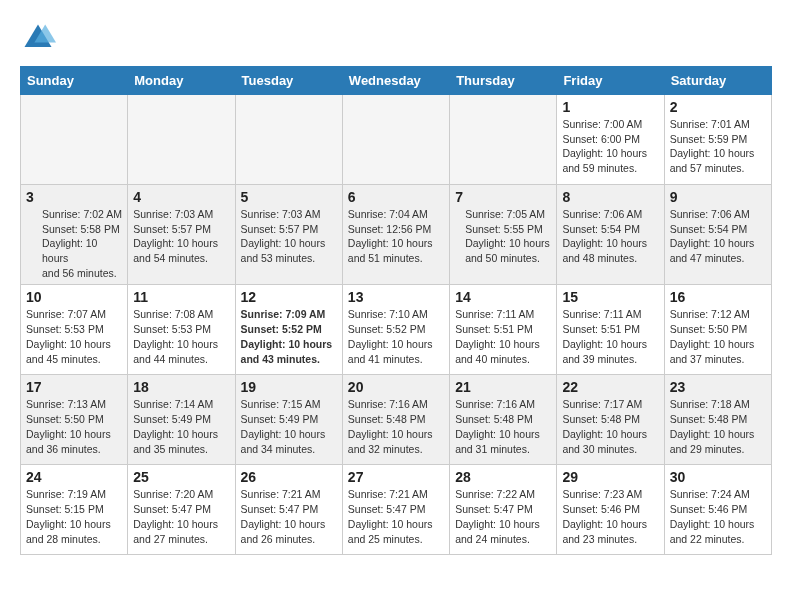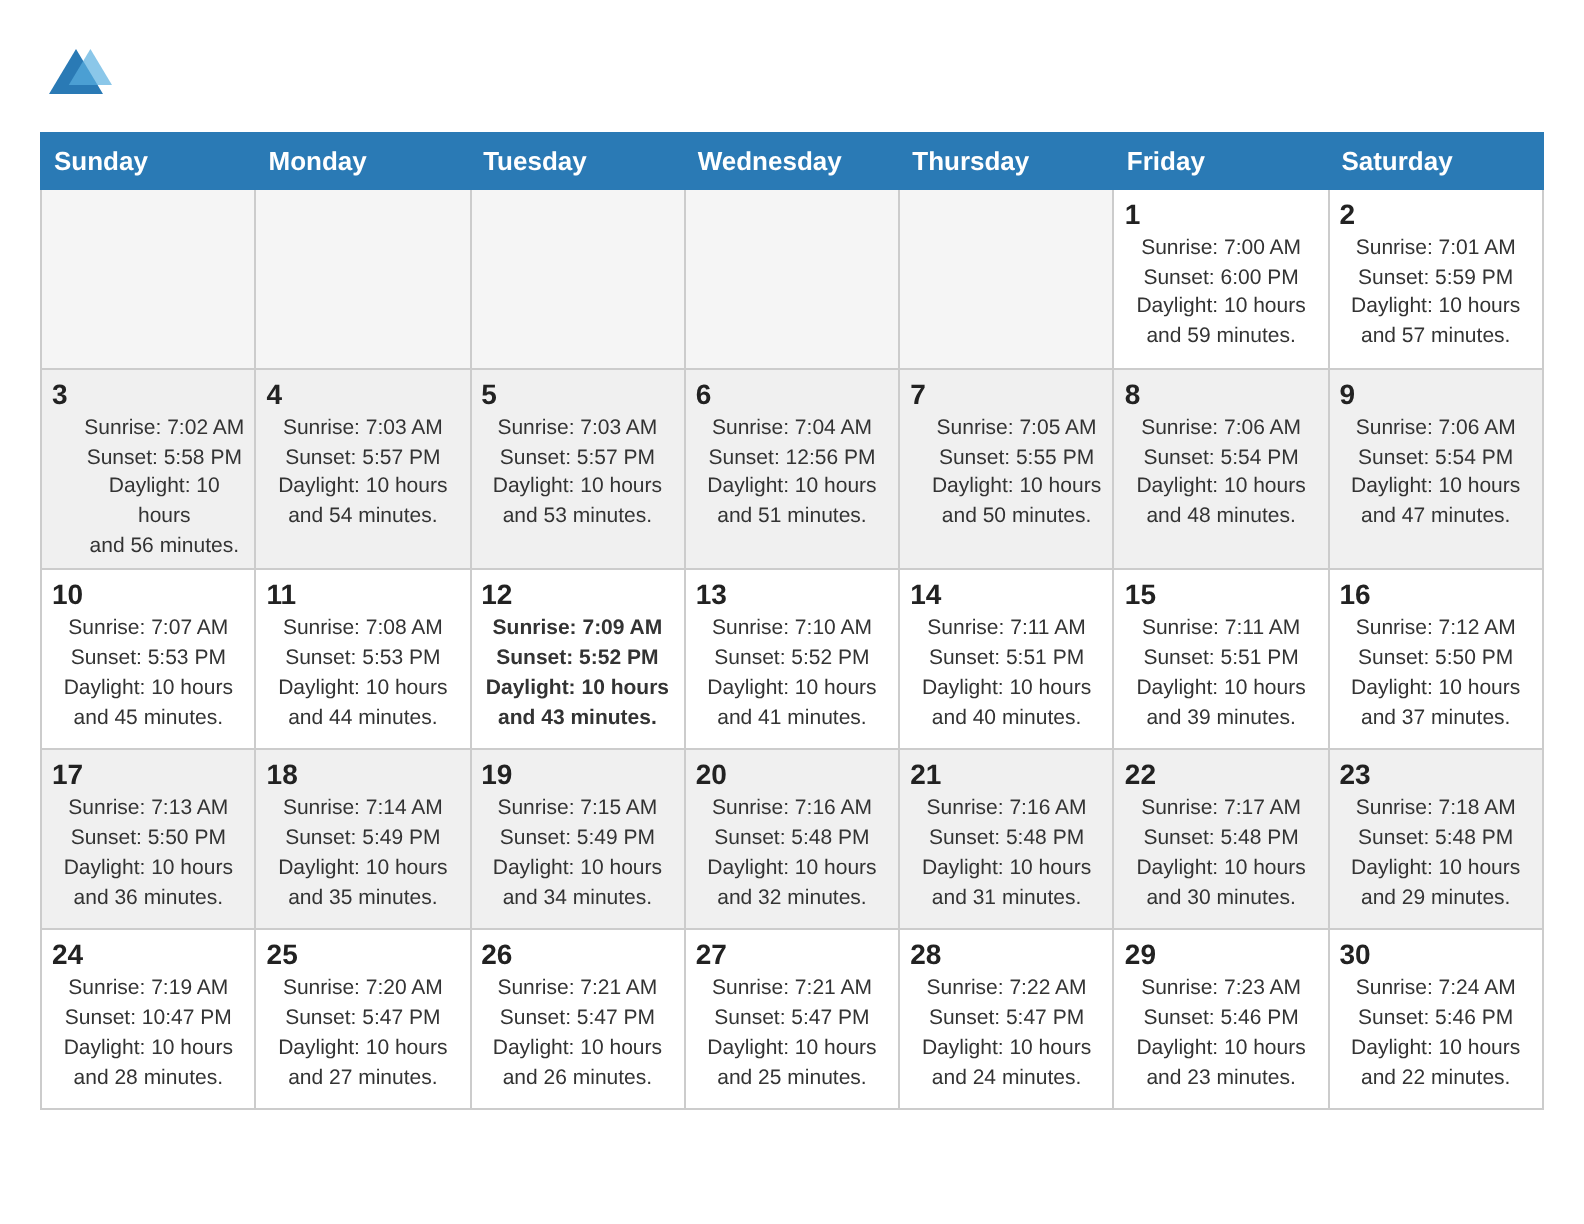--- a/index.html
+++ b/index.html
@@ -78,21 +78,20 @@
       font-size: 14px;
       font-weight: bold;
       color: #222;
       display: block;
       margin-bottom: 2px;
     }
     .day-info {
       color: #333;
       font-size: 10.5px;
       line-height: 1.4;
-      text-align: center;
     }
   </style>
 </head>
 <body>
 
 <div class="header-area">
   <div class="logo">
     <svg class="logo-icon" viewBox="0 0 40 40">
       <polygon points="20,5 35,30 5,30" fill="#2a7ab5"></polygon>
       <polygon points="28,5 40,25 16,25" fill="#5aafdf" opacity="0.7"></polygon>
@@ -292,21 +291,21 @@
           <div class="day-info" style="white-space: pre-line;">Sunrise: 7:18 AM
 Sunset: 5:48 PM
 Daylight: 10 hours
 and 29 minutes.</div>
         </td>
       </tr>
       <tr>
         <td>
           <span class="day-number">24</span>
           <div class="day-info" style="white-space: pre-line;">Sunrise: 7:19 AM
-Sunset: 10:47 PM
+Sunset: 5:15 PM
 Daylight: 10 hours
 and 28 minutes.</div>
         </td>
         <td>
           <span class="day-number">25</span>
           <div class="day-info" style="white-space: pre-line;">Sunrise: 7:20 AM
 Sunset: 5:47 PM
 Daylight: 10 hours
 and 27 minutes.</div>
         </td>

